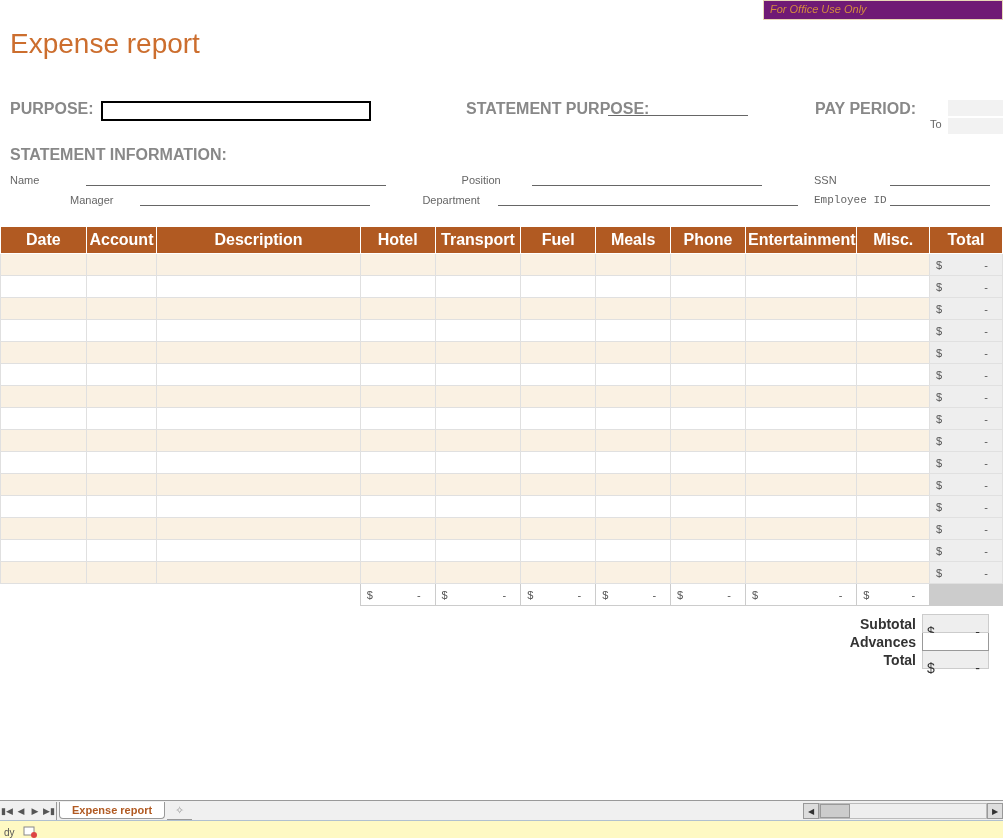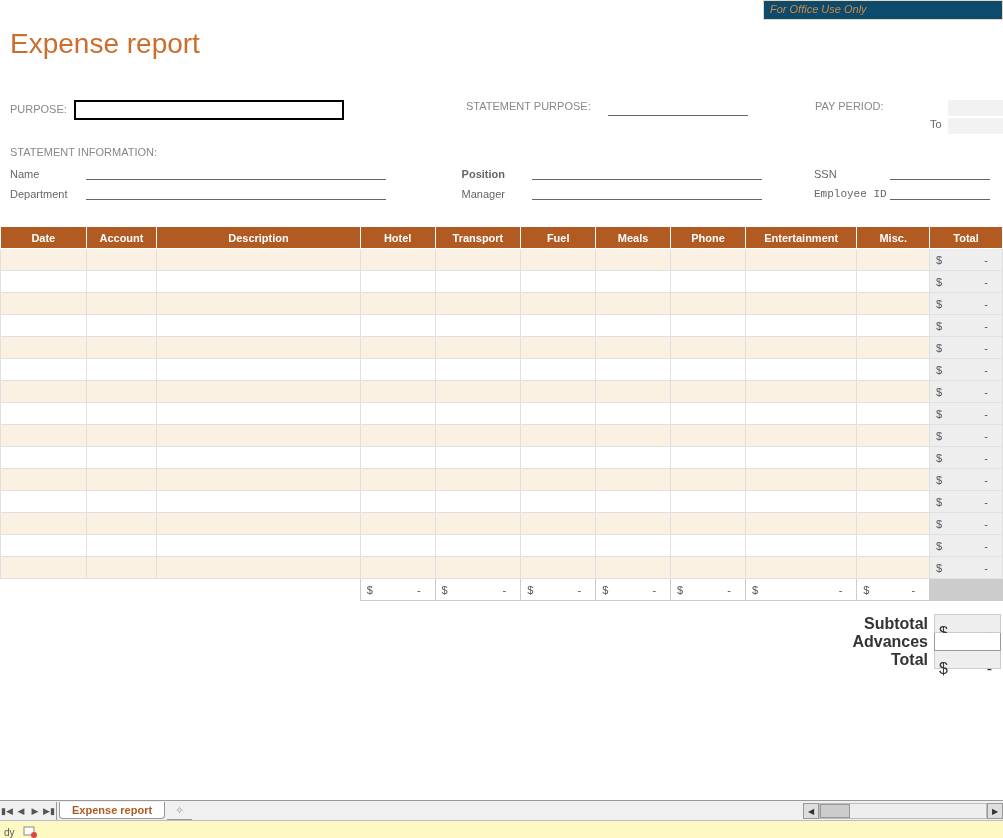--- a/index.html
+++ b/index.html
@@ -15,40 +15,40 @@
     height: 838px;
     position: relative;
     background: #fff;
   }
   .office-use {
     position: absolute;
     top: 0;
     right: 0;
     width: 240px;
     height: 20px;
-    background: #0c4a6e;
+    background: #701a75;
     color: #d48b3f;
     font-style: italic;
     font-size: 11px;
     padding: 2px 6px;
     border: 1px solid #e8d8b8;
   }
   .title {
     position: absolute;
     top: 28px;
     left: 10px;
     font-family: "Trebuchet MS", Tahoma, sans-serif;
     font-size: 28px;
     color: #cc6e2e;
     font-weight: normal;
   }
   .label-strong {
     color: #888;
-    font-weight: normal;
-    font-size: 11px;
+    font-weight: bold;
+    font-size: 16px;
   }
   .label-plain {
     color: #666;
     font-size: 11px;
   }
   .purpose-row { position: absolute; top: 100px; left: 10px; width: 980px; }
   .purpose-box {
     display: inline-block;
     border: 2px solid #000;
     width: 270px;
@@ -78,21 +78,21 @@
     top: 226px;
     left: 0;
     width: 1003px;
     border-collapse: collapse;
     table-layout: fixed;
   }
   .expense-table th {
     background: #b15a22;
     color: #fff;
     font-weight: bold;
-    font-size: 11px;
+    font-size: 16px;
     text-align: center;
     padding: 4px 2px;
     border: 1px solid #fff;
     height: 22px;
   }
   .expense-table td {
     border: 1px solid #e0e0e0;
     height: 22px;
     padding: 0;
     font-size: 11px;
@@ -106,23 +106,23 @@
     color: #555;
   }
   .total-cell .dash { float: right; margin-right: 8px; }
   .sumrow td { background: #fff; border: 1px solid #ccc; }
   .sum-cell { text-align: left; padding: 0 6px !important; color: #555; }
   .sum-cell .dash { float: right; margin-right: 8px; }
   .sum-total-gray { background: #ccc !important; }
 
   .summary {
     position: absolute;
-    right: 2px;
+    right: 14px;
     top: 614px;
-    font-size: 16px;
+    font-size: 14px;
     border-collapse: collapse;
   }
   .summary td {
     height: 18px;
     padding: 0 6px;
     text-align: right;
     border: 1px solid #ccc;
   }
   .summary .lbl { font-weight: bold; border: none; }
   .summary .val { background: #eee; width: 66px; position: relative; }
@@ -228,36 +228,36 @@
   </div>
 
   <div class="emp-info">
     <div class="label-strong" style="margin-bottom:6px;">STATEMENT INFORMATION:</div>
     <div class="emp-row">
       <div class="emp-group" style="width:400px;">
         <span class="label-plain" style="width:76px;">Name</span>
         <span class="underline" style="width:300px;"></span>
       </div>
       <div class="emp-group" style="width:360px; margin-left:60px;">
-        <span class="label-plain" style="width:70px;font-weight:bold;">Position</span>
+        <span class="label-plain" style="width:70px;">Position</span>
         <span class="underline" style="width:230px;"></span>
       </div>
       <div class="emp-group" style="margin-left:0;">
         <span class="label-plain" style="width:76px;">SSN</span>
         <span class="underline" style="width:100px;"></span>
       </div>
     </div>
     <div class="emp-row">
+      <div class="emp-group" style="width:360px; margin-left:60px;">
+        <span class="label-plain" style="width:70px;">Manager</span>
+        <span class="underline" style="width:230px;"></span>
+      </div>
       <div class="emp-group" style="width:400px;">
         <span class="label-plain" style="width:76px;">Department</span>
         <span class="underline" style="width:300px;"></span>
-      </div>
-      <div class="emp-group" style="width:360px; margin-left:60px;">
-        <span class="label-plain" style="width:70px;">Manager</span>
-        <span class="underline" style="width:230px;"></span>
       </div>
       <div class="emp-group" style="margin-left:0;font-family:Liberation Mono, monospace;">
         <span class="label-plain" style="width:76px;">Employee ID</span>
         <span class="underline" style="width:100px;"></span>
       </div>
     </div>
   </div>
 
   <table class="expense-table">
     <colgroup>

